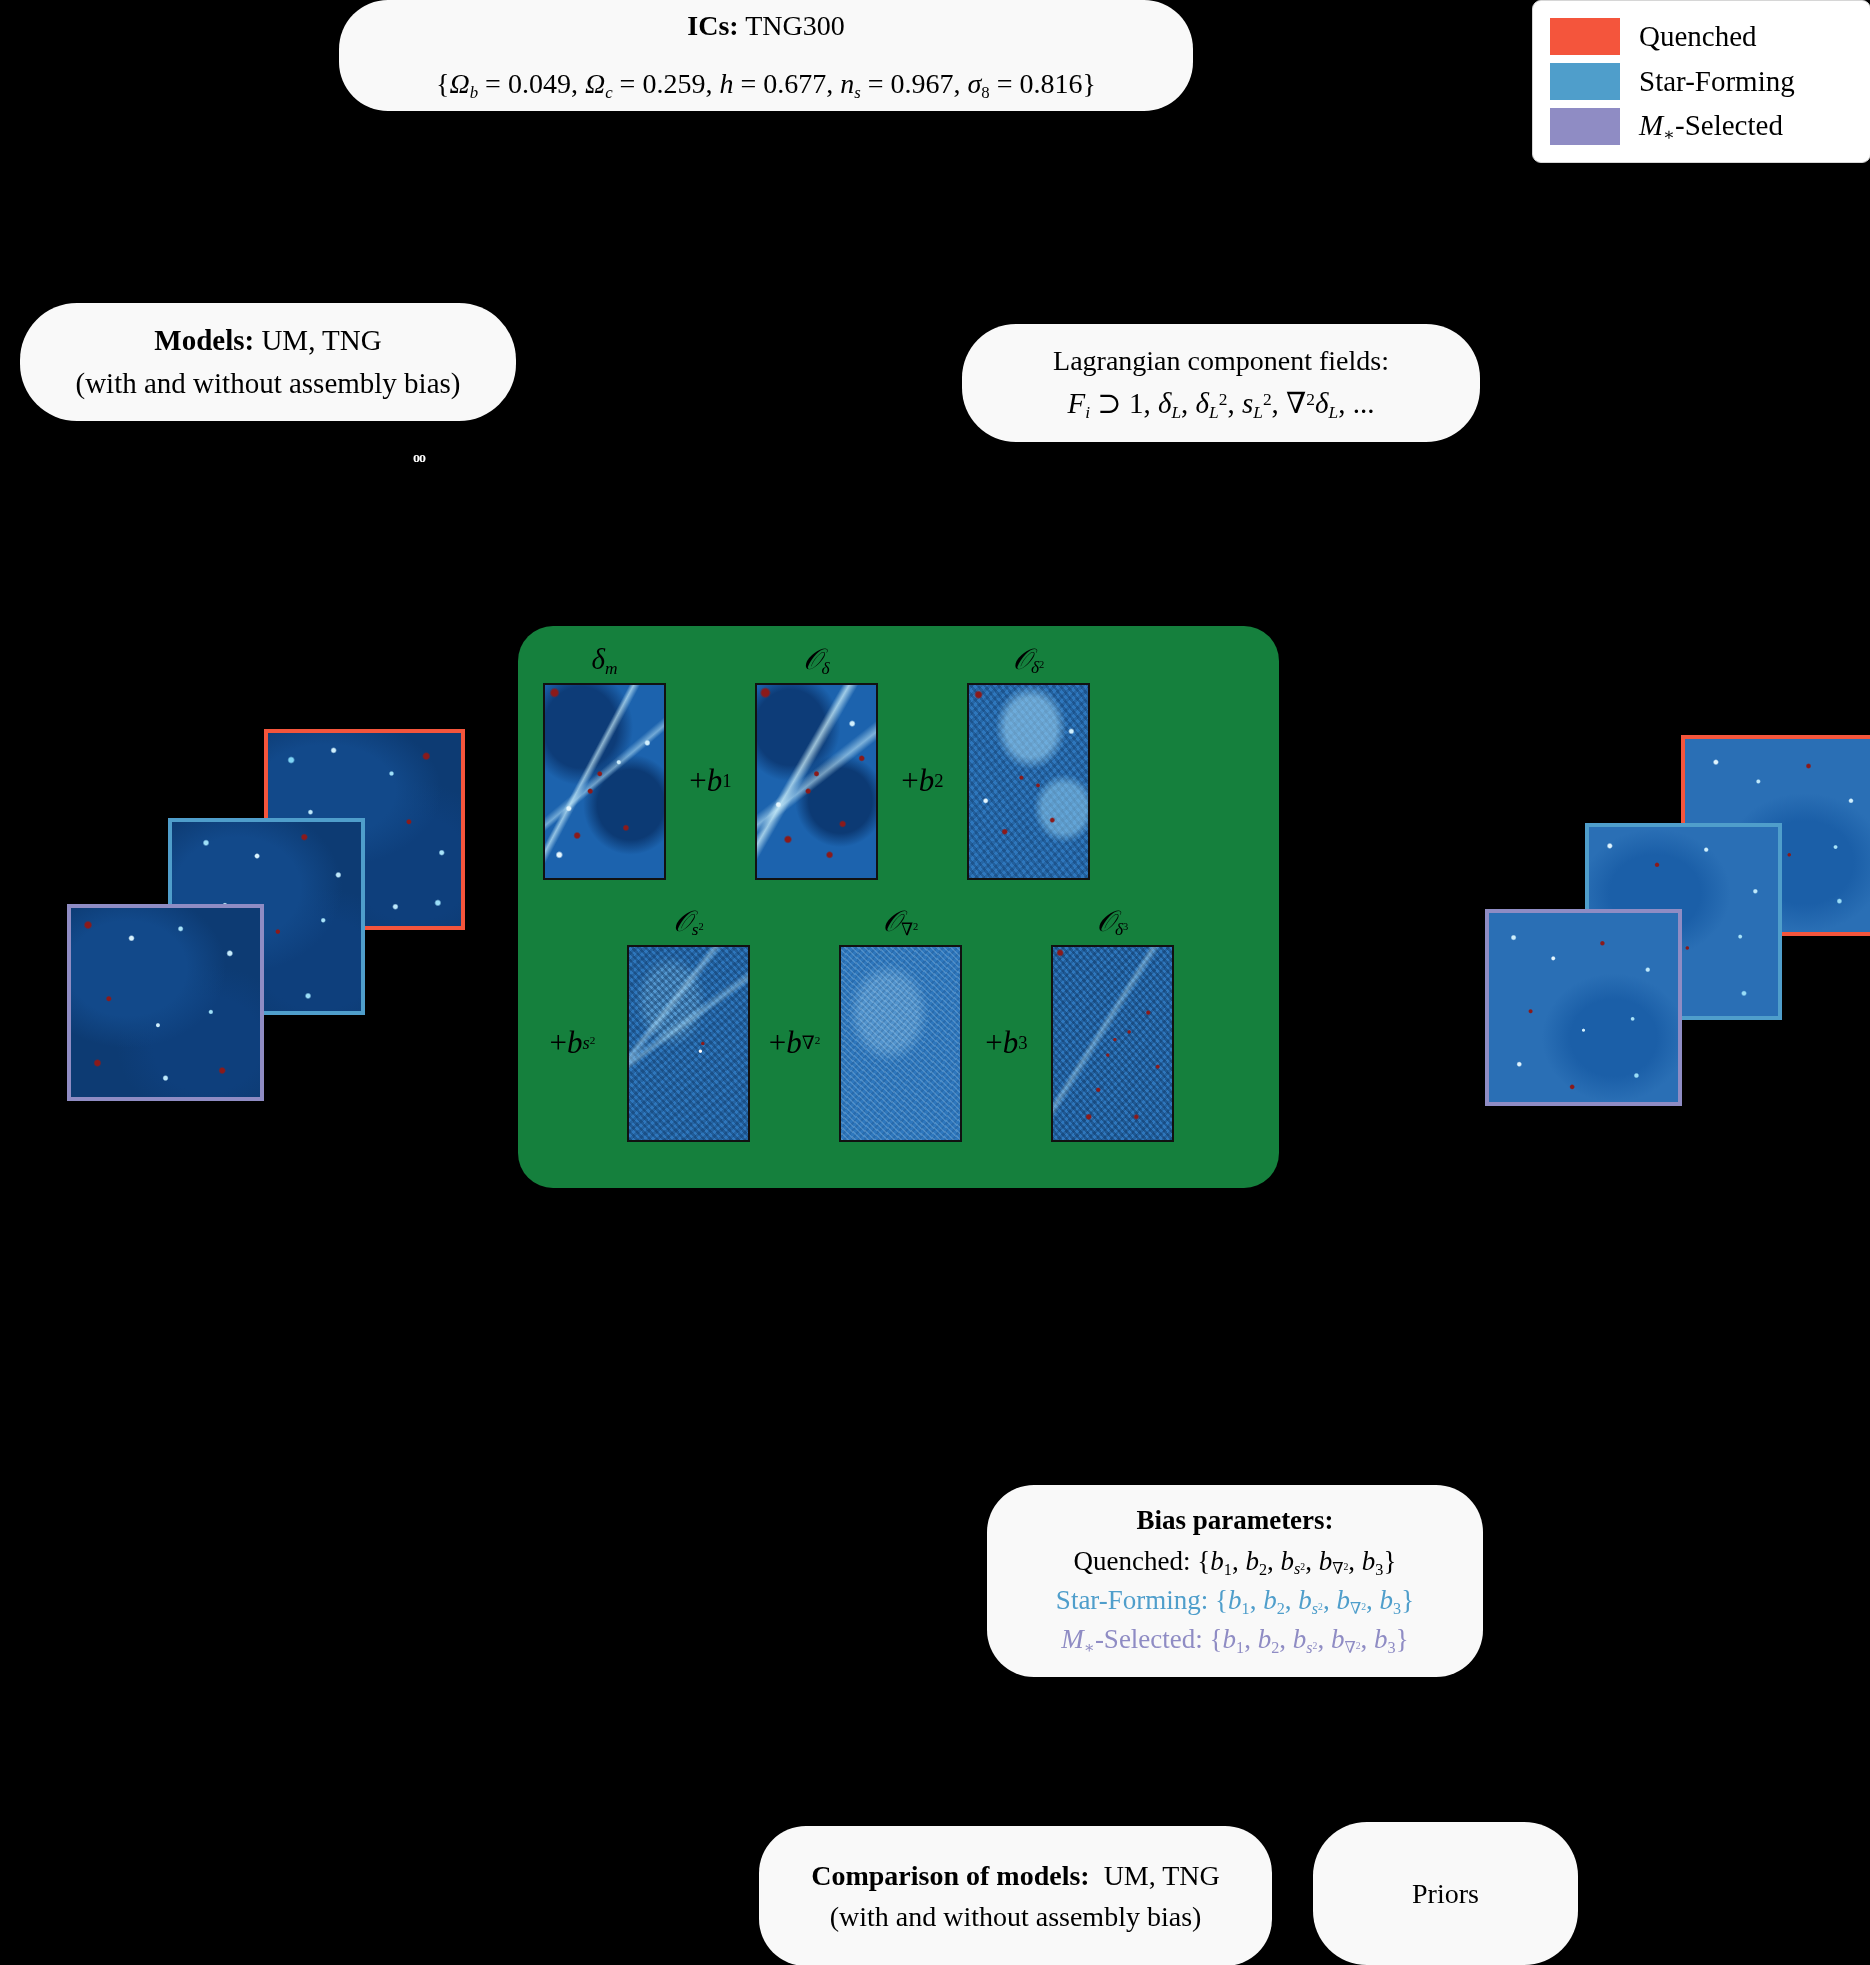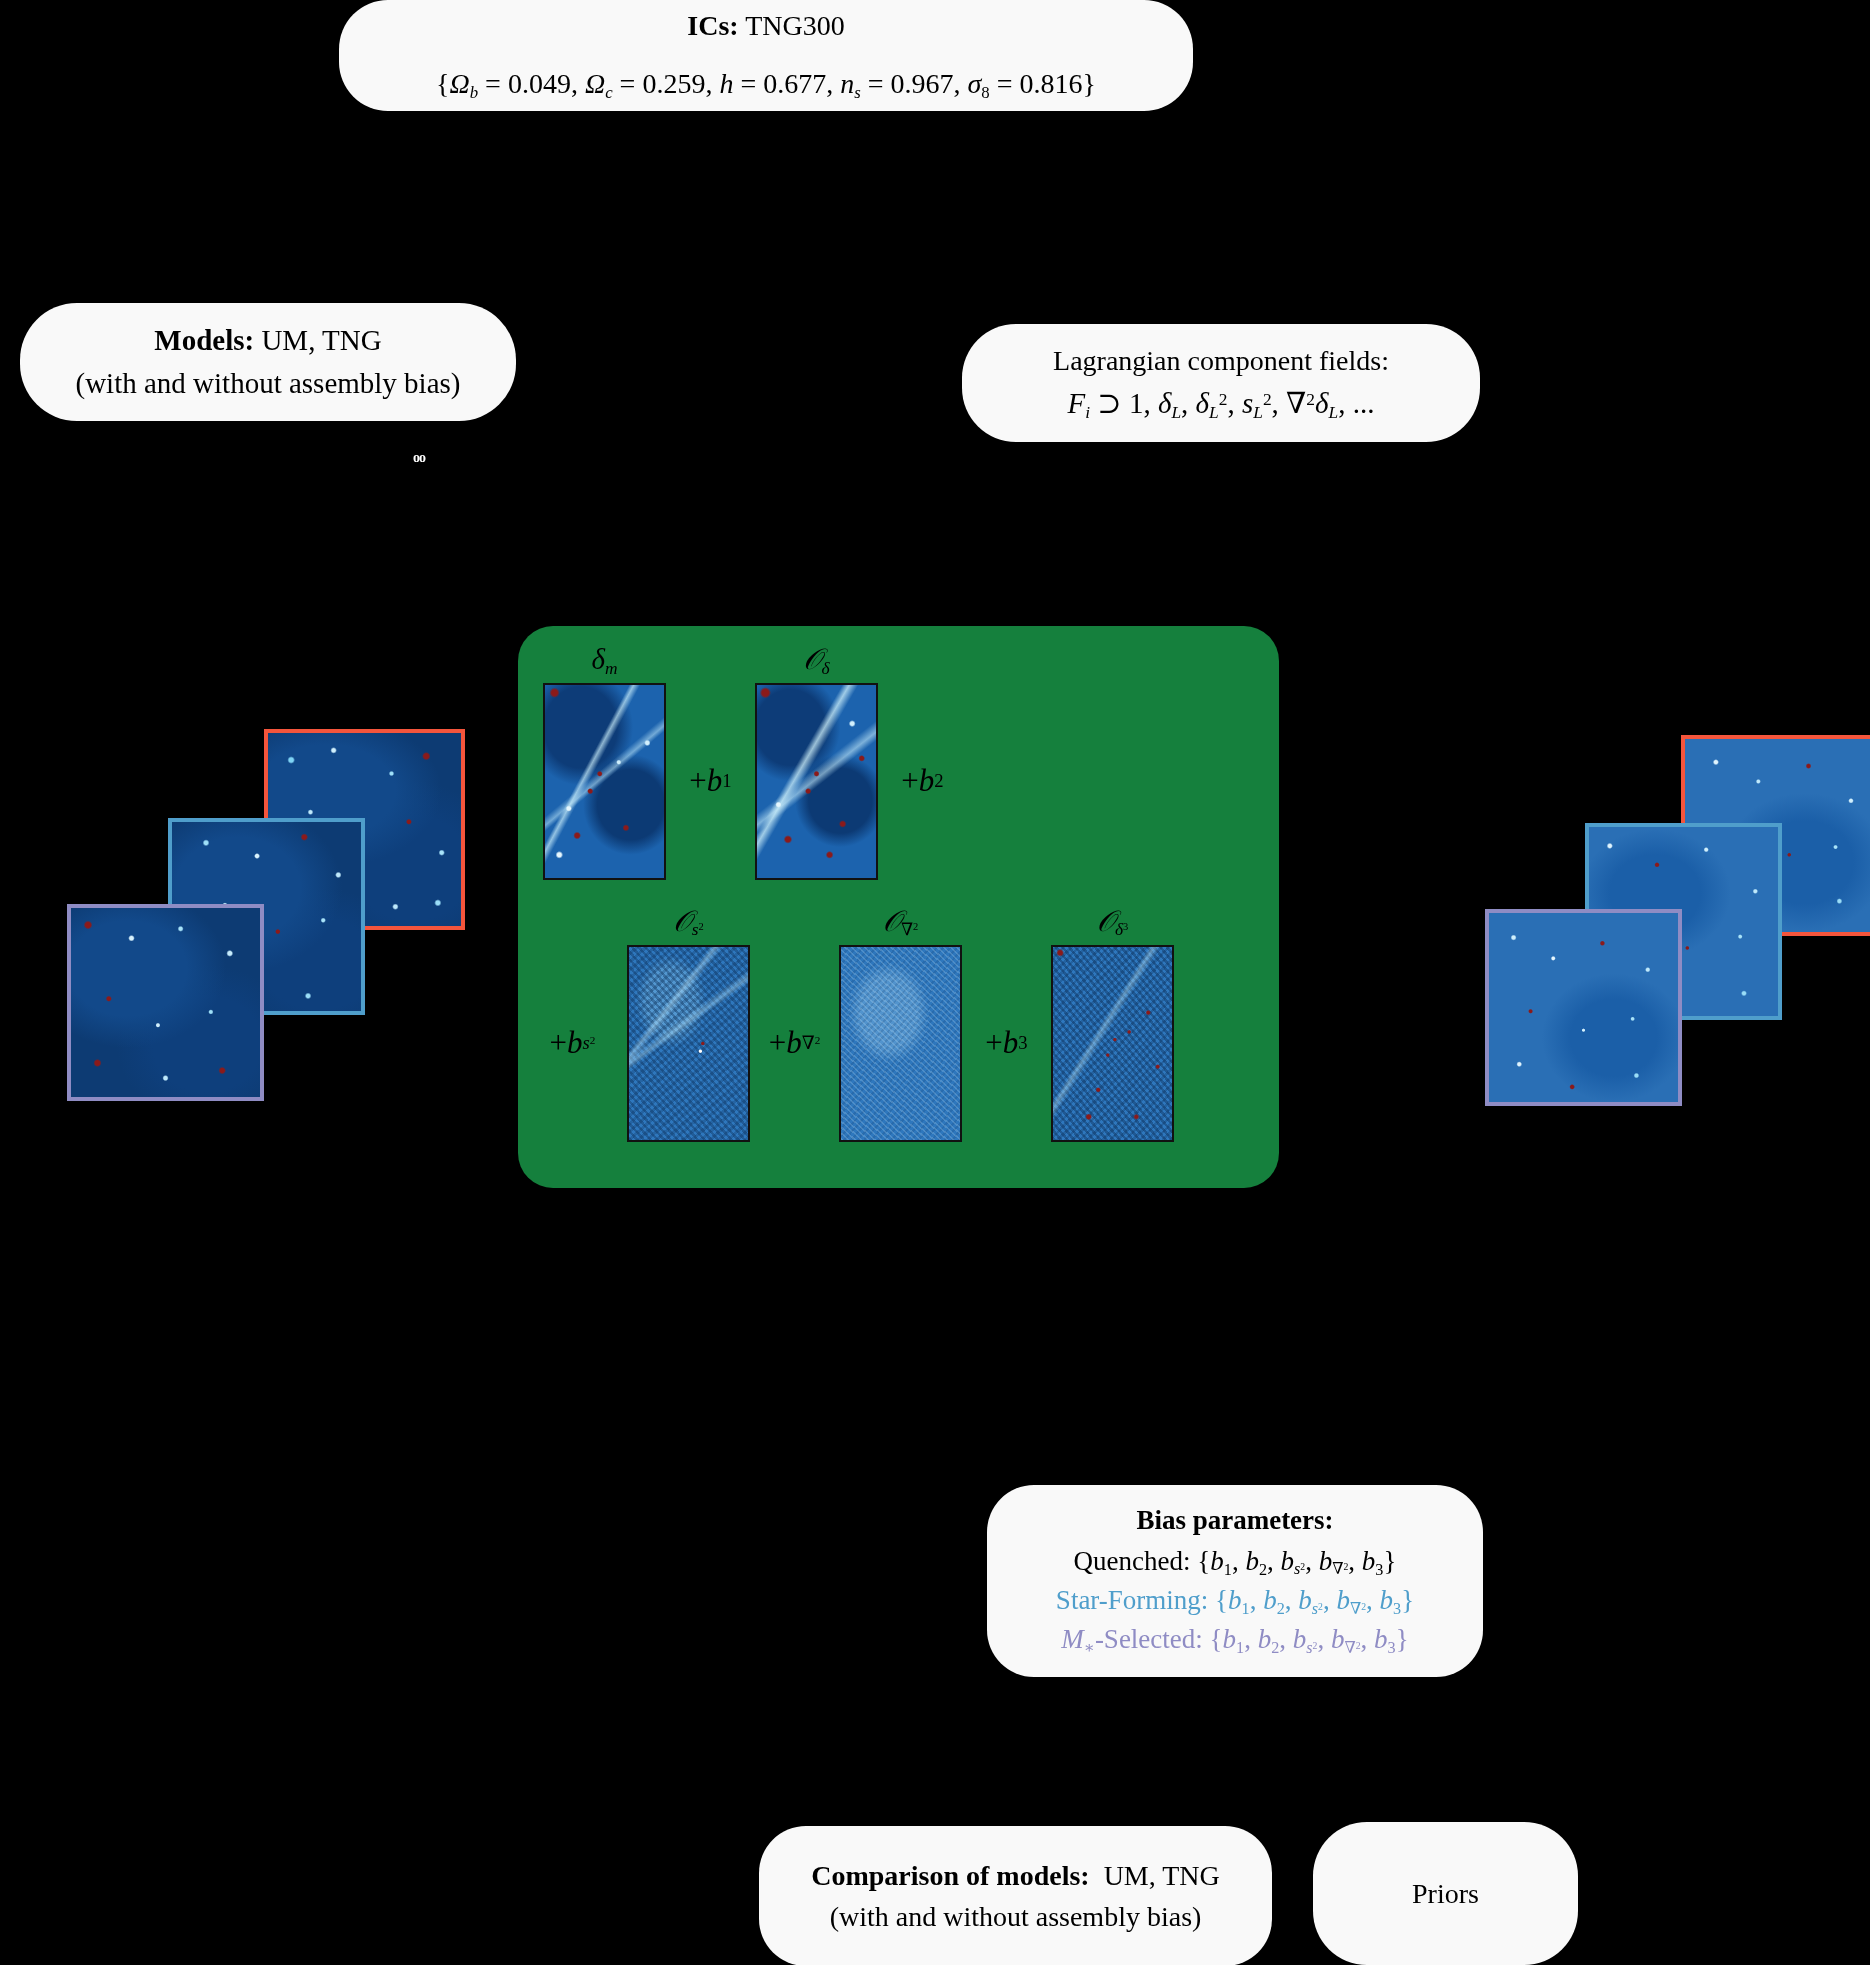--- a/index.html
+++ b/index.html
@@ -112,20 +112,34 @@
 </head>
 <body>
 
 <div id="stage">
 
   <div class="card" id="ics-card">
     <span class="ln"><b class="b">ICs:</b> TNG300</span>
     <span class="ln ln2">{<span class="it">Ω</span><sub class="s">b</sub> = 0.049, <span class="it">Ω</span><sub class="s">c</sub> = 0.259, <span class="it">h</span> = 0.677, <span class="it">n</span><sub class="s">s</sub> = 0.967, <span class="it">σ</span><sub class="sn">8</sub> = 0.816}</span>
   </div>
 
+  <div id="legend">
+    <div class="leg-row">
+      <span class="swatch" style="background:#F4553C"></span>
+      <span class="leg-label">Quenched</span>
+    </div>
+    <div class="leg-row">
+      <span class="swatch" style="background:#4F9ECB"></span>
+      <span class="leg-label">Star-Forming</span>
+    </div>
+    <div class="leg-row">
+      <span class="swatch" style="background:#8F8CC4"></span>
+      <span class="leg-label"><span class="it">M</span><sub class="sn">∗</sub>-Selected</span>
+    </div>
+  </div>
 
   <div class="card" id="models-card">
     <span class="ln"><b class="b">Models:</b> UM, TNG</span>
     <span class="ln ln2">(with and without assembly bias)</span>
   </div>
 
   <div class="card" id="lagr-card">
     <span class="ln">Lagrangian component fields:</span>
     <span class="ln ln2"><span class="it">F</span><sub class="s">i</sub> ⊃ 1, <span class="it">δ</span><sub class="s">L</sub>, <span class="it">δ</span><sub class="s">L</sub><sup class="sn">2</sup>, <span class="it">s</span><sub class="s">L</sub><sup class="sn">2</sup>, ∇<sup class="sn">2</sup><span class="it">δ</span><sub class="s">L</sub>, ...</span>
   </div>
@@ -262,20 +276,36 @@
             radial-gradient(circle at 61% 88%, #8B1A1A 0 1.2%, transparent 2.1%),
             radial-gradient(circle at 18% 62%, #E6F7FE 0 1.1%, transparent 2.0%),
             radial-gradient(circle at 80% 20%, #D2F0FD 0 1.0%, transparent 1.9%),
             linear-gradient(120deg, transparent 37%, rgba(215,248,255,.7) 40%, transparent 44%),
             linear-gradient(-38deg, transparent 48%, rgba(205,242,255,.55) 51%, transparent 55%),
             radial-gradient(ellipse 42% 28% at 28% 22%, #0D3C78 0 70%, transparent 100%),
             radial-gradient(ellipse 38% 24% at 70% 60%, #0C3A74 0 70%, transparent 100%),
             linear-gradient(#1C63AE, #1C63AE);"></div>
       </div>
       <div class="plus" style="width:89px">+<span class="it">b</span><sub class="sn">2</sub></div>
+      <div class="field-cell">
+        <div class="field-title"><span class="cal">𝒪</span><sub class="s">δ<sup class="sn">2</sup></sub></div>
+        <div class="field-img" style="background-image:
+            radial-gradient(circle at 8% 5%, #8B1A1A 0 1.2%, transparent 2.1%),
+            radial-gradient(circle at 44% 48%, #8B1A1A 0 1.2%, transparent 2.1%),
+            radial-gradient(circle at 58% 52%, #8B1A1A 0 1.1%, transparent 2.0%),
+            radial-gradient(circle at 30% 76%, #8B1A1A 0 1.1%, transparent 2.0%),
+            radial-gradient(circle at 70% 70%, #8B1A1A 0 1.0%, transparent 1.9%),
+            radial-gradient(circle at 14% 60%, #E6F7FE 0 1.0%, transparent 1.9%),
+            radial-gradient(circle at 86% 24%, #D2F0FD 0 0.9%, transparent 1.8%),
+            radial-gradient(ellipse 30% 22% at 52% 22%, rgba(160,215,245,.55) 0 70%, transparent 100%),
+            radial-gradient(ellipse 26% 18% at 80% 64%, rgba(150,210,242,.5) 0 70%, transparent 100%),
+            repeating-linear-gradient(52deg, rgba(8,40,80,.30) 0 2.5px, transparent 2.5px 5.4px),
+            repeating-linear-gradient(-44deg, rgba(9,44,86,.22) 0 3px, transparent 3px 6.4px),
+            linear-gradient(#2E77BD, #2E77BD);"></div>
+      </div>
       <div style="width:25px"></div>
     </div>
 
     <div class="field-row" id="row2">
       <div class="plus" style="width:109px">+<span class="it">b</span><sub class="s">s<sup class="sn">2</sup></sub></div>
       <div class="field-cell">
         <div class="field-title"><span class="cal">𝒪</span><sub class="s">s<sup class="sn">2</sup></sub></div>
         <div class="field-img" style="background-image:
             radial-gradient(circle at 62% 50%, #8B1A1A 0 1.0%, transparent 1.8%),
             radial-gradient(circle at 60% 54%, #FFFFFF 0 0.9%, transparent 1.7%),

